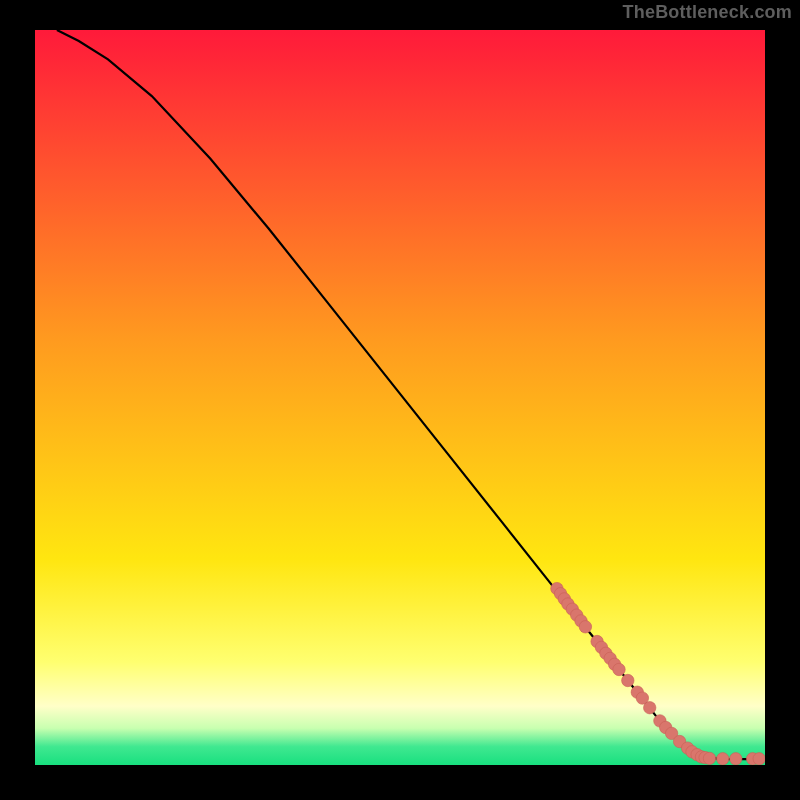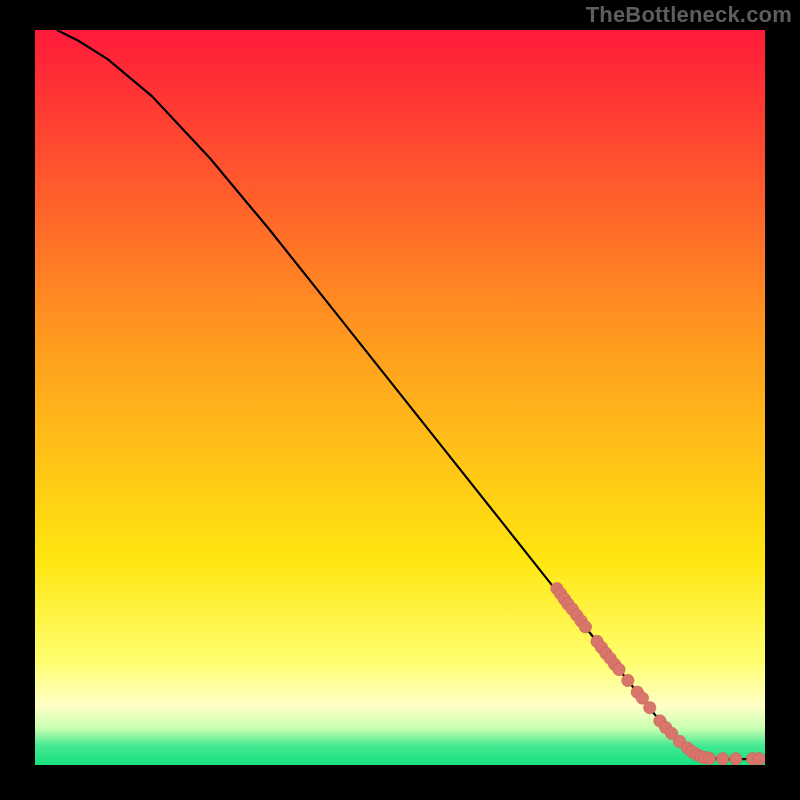--- a/index.html
+++ b/index.html
@@ -15,21 +15,21 @@
     position: relative;
     width: 800px;
     height: 800px;
     background: #000;
   }
   .watermark {
     position: absolute;
     top: 2px;
     right: 8px;
     color: #5e5e5e;
-    font-size: 22px;
+    font-size: 18px;
     font-weight: 600;
     letter-spacing: 0.2px;
     user-select: none;
   }
   .plot {
     position: absolute;
     left: 35px;
     top: 30px;
     width: 730px;
     height: 735px;

